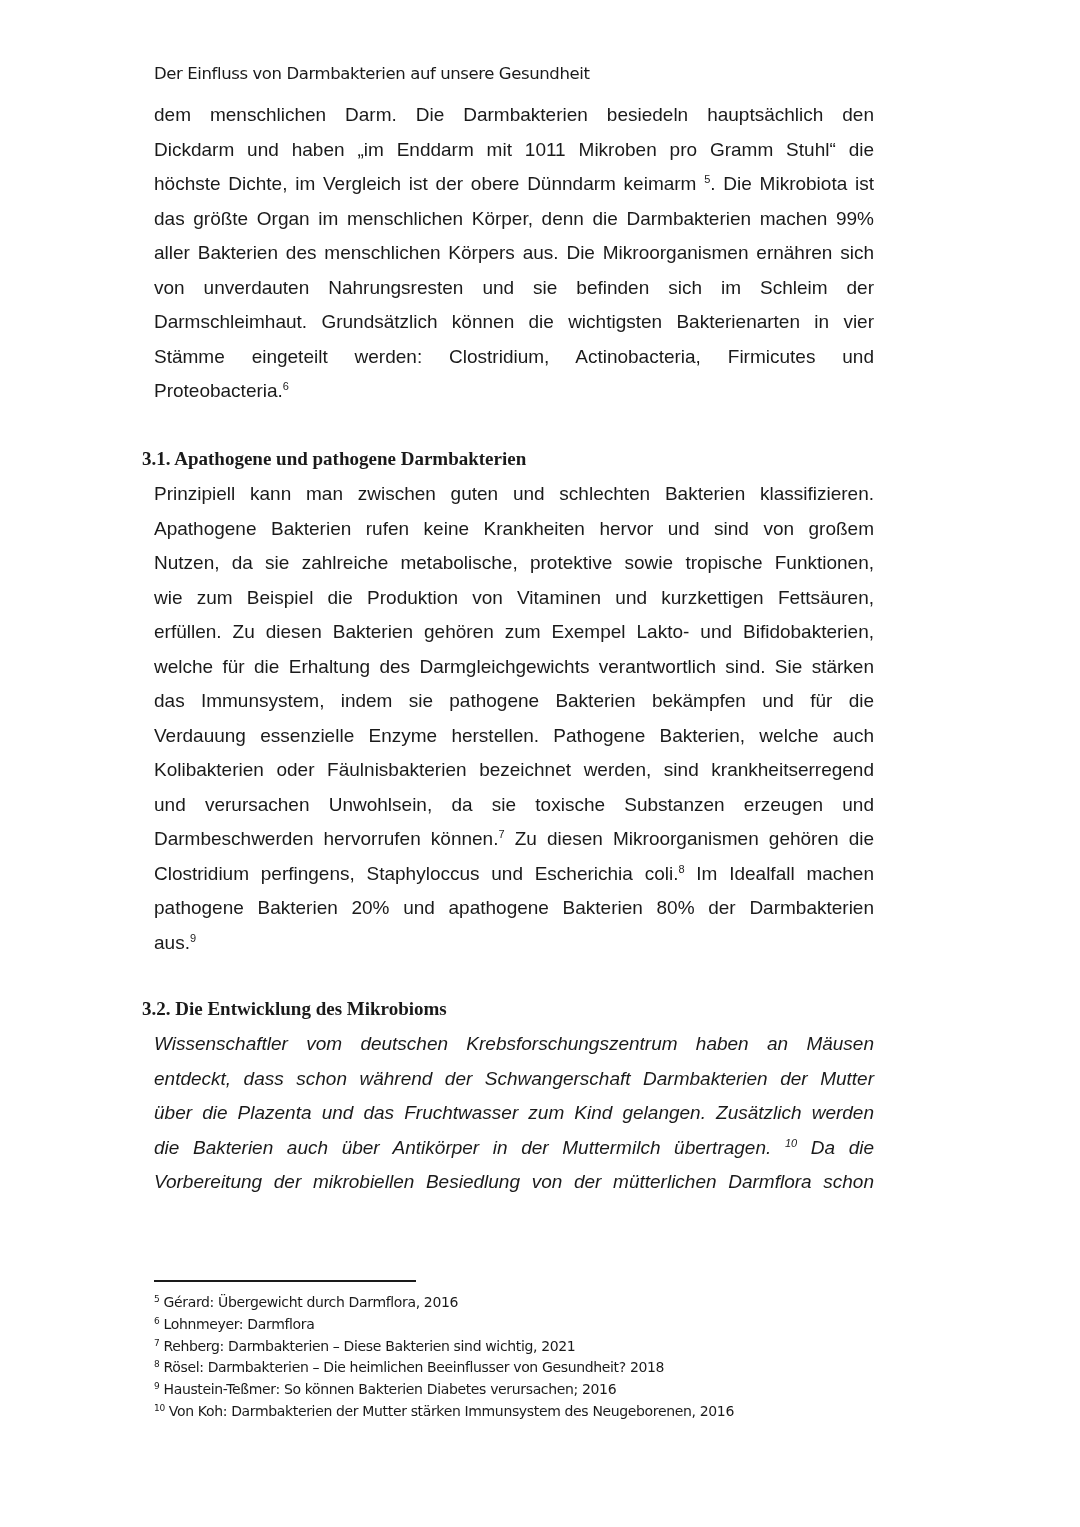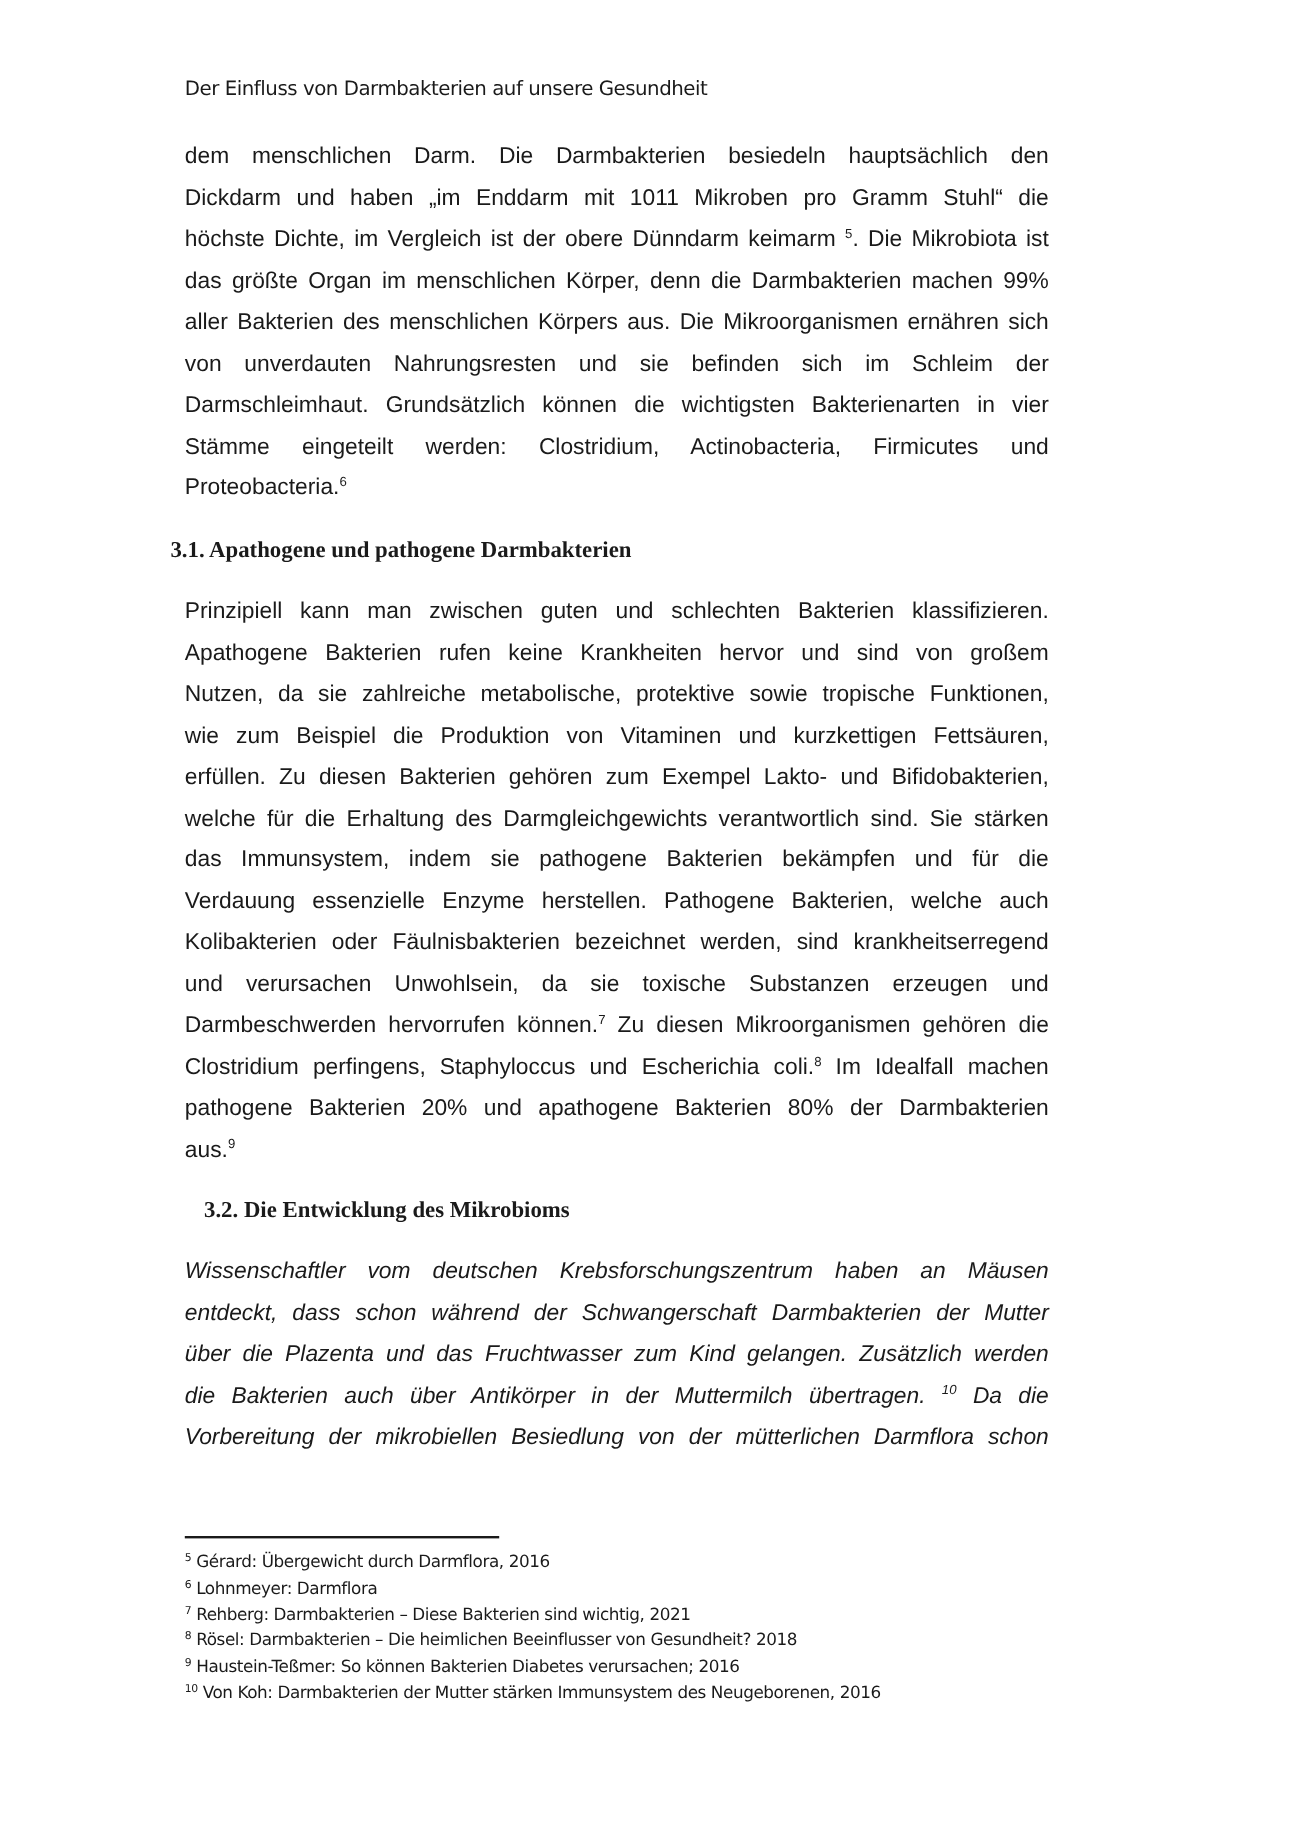--- a/index.html
+++ b/index.html
@@ -34,21 +34,20 @@
     .body-text {
       position: absolute;
       left: 154px;
       width: 720px;
       font-family: "Liberation Sans", sans-serif;
       font-size: 19px;
       line-height: 34.5px;
       text-align: justify;
       text-align-last: left;
       color: #1a1a1a;
-      margin-top: 16px;
     }
     .body-text .line {
       display: block;
       text-align: justify;
       text-align-last: justify;
       white-space: nowrap;
       height: 34.5px;
       overflow: visible;
     }
     .body-text .line.last {
@@ -124,21 +123,21 @@
     <span class="line"><span>das Immunsystem, indem sie pathogene Bakterien bekämpfen und für die</span></span>
     <span class="line"><span>Verdauung essenzielle Enzyme herstellen. Pathogene Bakterien, welche auch</span></span>
     <span class="line"><span>Kolibakterien oder Fäulnisbakterien bezeichnet werden, sind krankheitserregend</span></span>
     <span class="line"><span>und verursachen Unwohlsein, da sie toxische Substanzen erzeugen und</span></span>
     <span class="line"><span>Darmbeschwerden hervorrufen können.</span><sup>7</sup><span> Zu diesen Mikroorganismen gehören die</span></span>
     <span class="line"><span>Clostridium perfingens, Staphyloccus und Escherichia coli.</span><sup>8</sup><span> Im Idealfall machen</span></span>
     <span class="line"><span>pathogene Bakterien 20% und apathogene Bakterien 80% der Darmbakterien</span></span>
     <span class="line last"><span>aus.</span><sup>9</sup></span>
   </div>
 
-  <div class="heading" style="top:998px;margin-left:28px;">3.2. Die Entwicklung des Mikrobioms</div>
+  <div class="heading" style="top:998px;">3.2. Die Entwicklung des Mikrobioms</div>
   <div class="body-text" style="top:1027px;font-style:italic;">
     <span class="line"><span>Wissenschaftler vom deutschen Krebsforschungszentrum haben an Mäusen</span></span>
     <span class="line"><span>entdeckt, dass schon während der Schwangerschaft  Darmbakterien der Mutter</span></span>
     <span class="line"><span>über die Plazenta und das Fruchtwasser zum Kind gelangen. Zusätzlich werden</span></span>
     <span class="line"><span>die Bakterien auch über Antikörper in der Muttermilch übertragen. </span><sup>10</sup><span> Da die</span></span>
     <span class="line"><span>Vorbereitung der mikrobiellen Besiedlung von der mütterlichen Darmflora schon</span></span>
   </div>
 
   <div class="footnote-rule"></div>
   <div class="footnotes">

